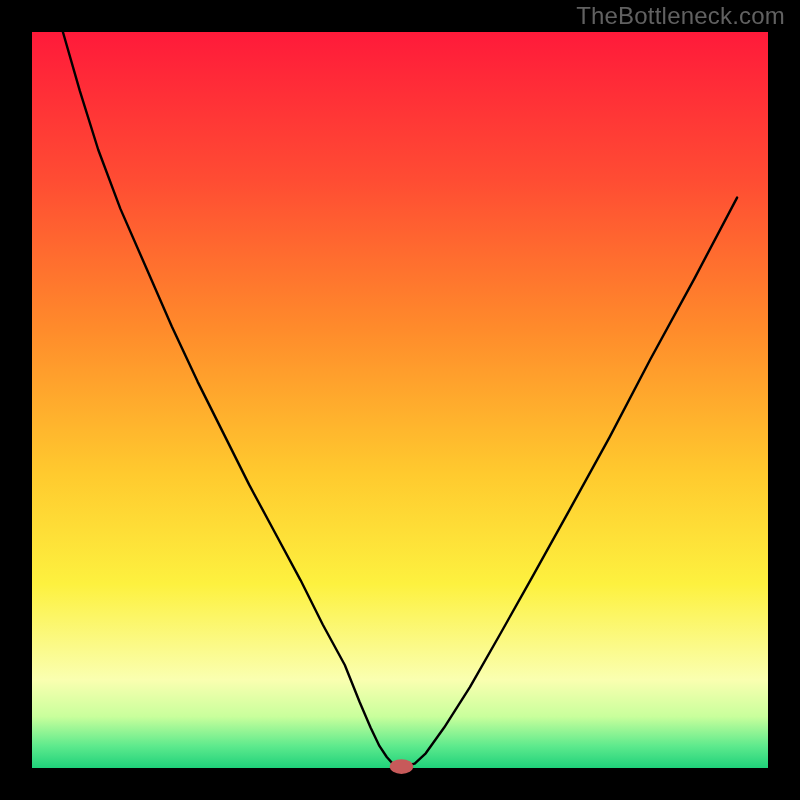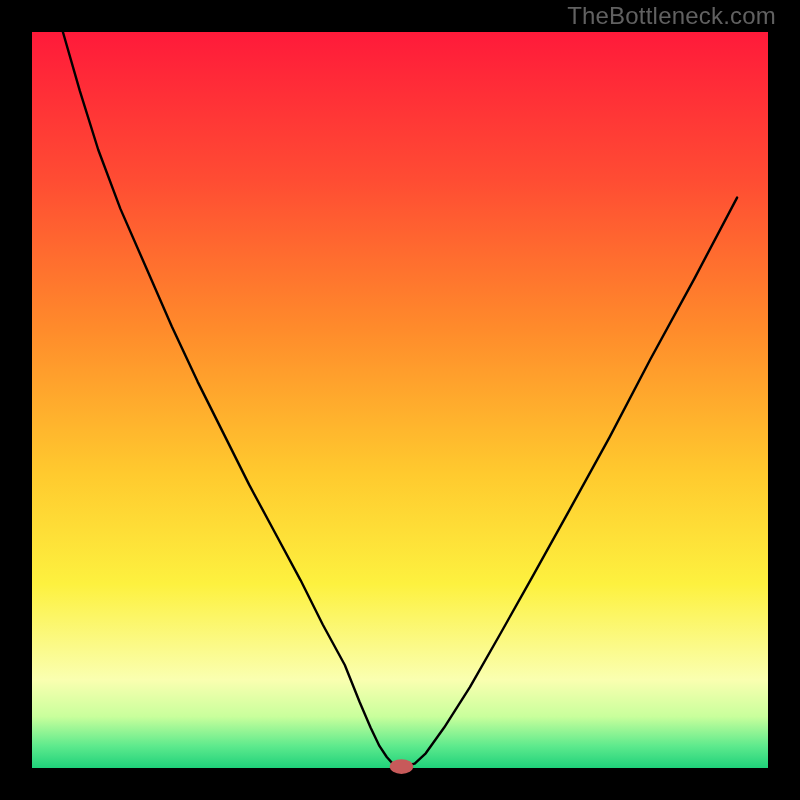--- a/index.html
+++ b/index.html
@@ -12,21 +12,21 @@
     overflow: hidden;
   }
   .chart-wrap {
     position: relative;
     width: 800px;
     height: 800px;
   }
   .attribution {
     position: absolute;
     top: 2px;
-    right: 24px;
+    right: 15px;
     color: #616161;
     font-size: 24px;
     font-weight: 400;
     letter-spacing: 0.2px;
   }
   svg {
     display: block;
   }
 </style>
 </head>

